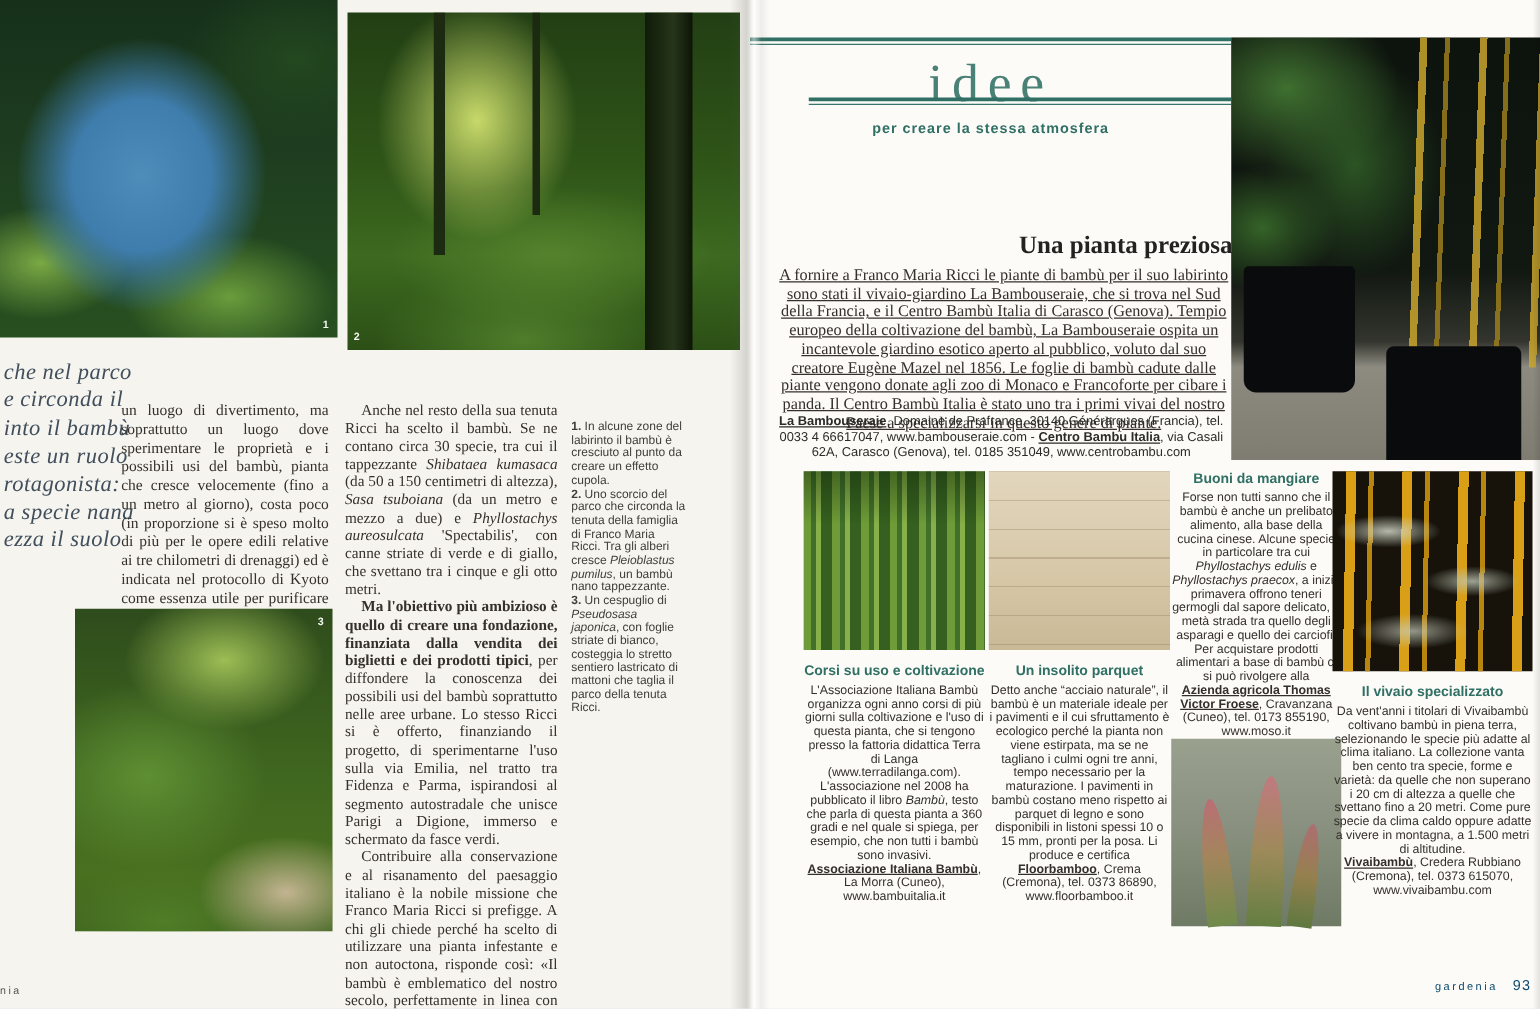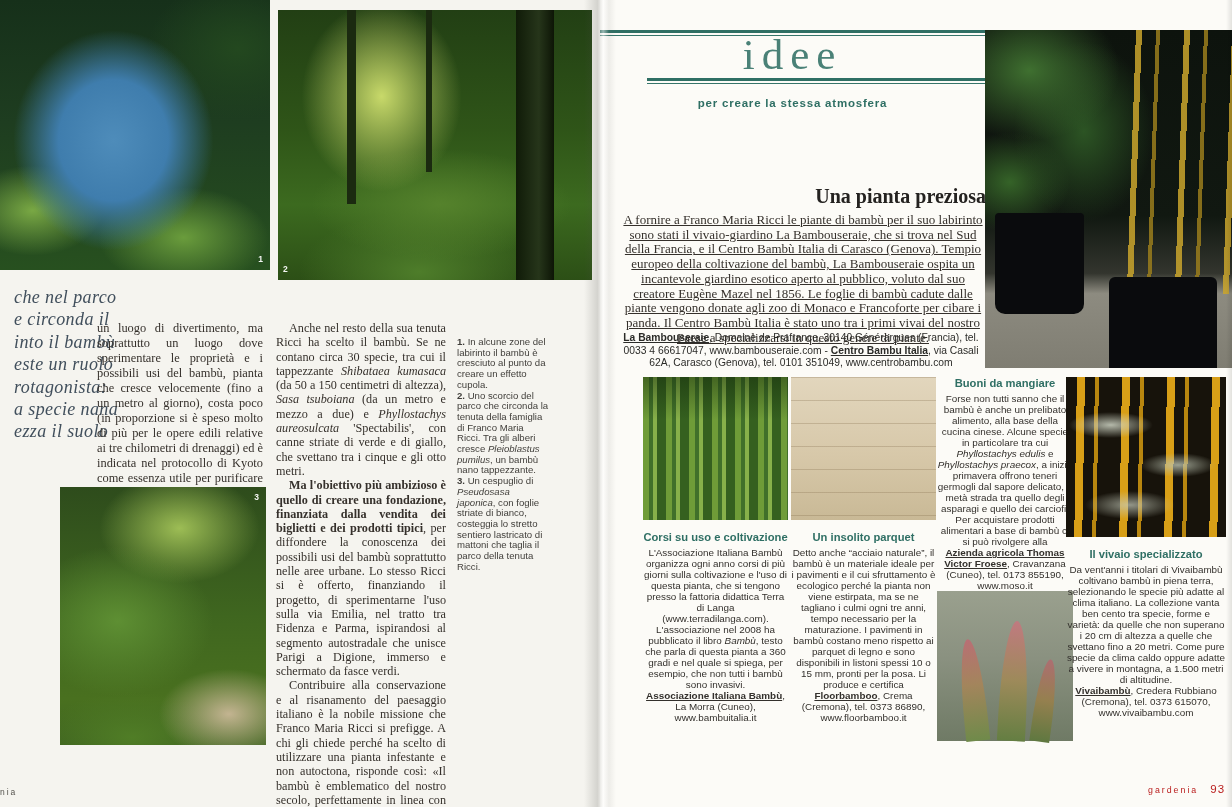--- a/index.html
+++ b/index.html
@@ -6,21 +6,21 @@
   .spread{position:relative;width:1232px;height:807px;overflow:hidden;
           font-family:"Liberation Sans","DejaVu Sans",sans-serif;}
   .page{position:absolute;top:0;height:807px;}
   .page.left{left:0;width:600px;background:#f5f4ef;}
   .page.right{left:600px;width:632px;background:#fcfbf7;}
   .gutter{position:absolute;left:584px;top:0;width:32px;height:807px;z-index:5;pointer-events:none;
     background:linear-gradient(90deg,rgba(80,80,75,0) 0%,rgba(80,80,75,0.20) 42%,rgba(255,255,255,0.5) 60%,rgba(110,110,105,0.10) 78%,rgba(110,110,105,0) 100%);}
   .right-edge{position:absolute;right:0;top:0;width:6px;height:807px;z-index:6;
     background:linear-gradient(90deg,rgba(0,0,0,0) 0%,rgba(0,0,0,0.10) 100%);}
 
-  .serif{font-family:"Liberation Serif","DejaVu Serif",serif;}
+  .serif{font-family:"Liberation Serif","DejaVu Serif",serif;margin-top:13px;}
 
   .photo{position:absolute;overflow:hidden;}
   .badge{position:absolute;color:#fff;font:bold 8.5px "Liberation Sans",sans-serif;opacity:.95;z-index:3;}
 
   
   .photo1{left:0;top:10;width:270px;height:270px;
     background:
       radial-gradient(ellipse 100px 110px at 42% 52%, #4e8cba 0%, #3f7dad 55%, rgba(63,125,173,0) 100%),
       radial-gradient(ellipse 70px 45px at 12% 78%, #79a844 0%, rgba(121,168,68,0) 100%),
       radial-gradient(ellipse 85px 50px at 68% 88%, #6a9c3c 0%, rgba(106,156,60,0) 100%),
@@ -38,21 +38,21 @@
   .trunk.t3{right:12%;top:0;width:38px;height:100%;background:linear-gradient(90deg,#101b08,#26351a 60%,#0d1506);}
   .photo3{left:60px;top:487px;width:206px;height:258px;
     background:
       radial-gradient(ellipse 95px 75px at 28% 52%, #5e8f33 0%, rgba(94,143,51,0) 100%),
       radial-gradient(ellipse 70px 45px at 82% 88%, #c3b491 0%, rgba(195,180,145,0) 100%),
       radial-gradient(ellipse 80px 55px at 58% 16%, #9dbd55 0%, rgba(157,189,85,0) 100%),
       radial-gradient(ellipse 90px 45px at 35% 97%, #507d26 0%, rgba(80,125,38,0) 100%),
       linear-gradient(180deg,#2e4c1c 0%,#3f661f 50%,#49701f 82%,#3f6420 100%);}
 
   
-  .pullquote{position:absolute;left:14px;top:286px;width:92px;text-align:right;
+  .pullquote{position:absolute;left:3px;top:286px;width:92px;text-align:right;
     font-family:"Liberation Serif","DejaVu Serif",serif;font-style:italic;
     font-size:18px;line-height:22.4px;color:#414f5c;letter-spacing:.4px;white-space:nowrap;overflow:visible;}
   .lcol{position:absolute;text-align:justify;font-family:"Liberation Serif","DejaVu Serif",serif;
     font-size:12.4px;line-height:15px;color:#35302b;}
   .lcol p{margin:0;text-indent:13px;}
   .lcol p.noindent{text-indent:0;}
   .col1{left:97px;top:321px;width:166px;}
   .col2{left:276px;top:321px;width:170px;line-height:14.3px;font-size:12.2px;}
   .captions{position:absolute;left:457px;top:337px;width:92px;font-size:9.6px;line-height:10.7px;color:#403e3a;}
   .captions p{margin:0;}
@@ -121,21 +121,21 @@
   .cphotoD{width:124px;height:160px;margin:0 auto 8px auto;
     background:
       radial-gradient(ellipse 42px 13px at 28% 30%, rgba(208,214,198,0.85) 0%, rgba(208,214,198,0) 100%),
       radial-gradient(ellipse 38px 12px at 70% 55%, rgba(190,198,180,0.8) 0%, rgba(190,198,180,0) 100%),
       radial-gradient(ellipse 45px 14px at 40% 80%, rgba(200,206,190,0.7) 0%, rgba(200,206,190,0) 100%),
       repeating-linear-gradient(91deg, transparent 0 11px, #d89f17 11px 19px, transparent 19px 29px, #b8860f 29px 33px, transparent 33px 45px),
       #17130b;}
 
   
   .footer-left{position:absolute;left:0;top:787px;font-size:8.5px;letter-spacing:2px;color:#55534e;}
-  .footer-right{position:absolute;left:1148px;top:779px;color:#b91c1c;white-space:nowrap;}
+  .footer-right{position:absolute;left:1148px;top:779px;color:#0c4a6e;white-space:nowrap;}
   .footer-right .brand{font-size:8.8px;letter-spacing:2px;}
   .footer-right .pg{font-size:11.5px;margin-left:12px;letter-spacing:1px;}
 </style>
 </head>
 <body>
 
 <div class="spread">
 
   <div class="page left">
 
@@ -191,21 +191,21 @@
   <div class="kicker-sub">per creare la stessa atmosfera</div>
 
   <div class="photo photoTR">
     <span class="culms"></span>
     <span class="pot p1"></span>
     <span class="pot p2"></span>
   </div>
 
   <div class="article-title">Una pianta preziosa</div>
   <div class="article-body">A fornire a Franco Maria Ricci le piante di bambù per il suo labirinto sono stati il vivaio-giardino La Bambouseraie, che si trova nel Sud della Francia, e il Centro Bambù Italia di Carasco (Genova). Tempio europeo della coltivazione del bambù, La Bambouseraie ospita un incantevole giardino esotico aperto al pubblico, voluto dal suo creatore Eugène Mazel nel 1856. Le foglie di bambù cadute dalle piante vengono donate agli zoo di Monaco e Francoforte per cibare i panda. Il Centro Bambù Italia è stato uno tra i primi vivai del nostro Paese a specializzarsi in questo genere di piante.</div>
-  <div class="article-address"><span class="seg-bu">La Bambouseraie</span><span>, Domaine de Prafrance, 30140 Générargues (Francia), tel. 0033 4 66617047, www.bambouseraie.com - </span><span class="seg-bu">Centro Bambu Italia</span><span>, via Casali 62A, Carasco (Genova), tel. 0101 351049, www.centrobambu.com</span></div>
+  <div class="article-address"><span class="seg-bu">La Bambouseraie</span><span>, Domaine de Prafrance, 30140 Générargues (Francia), tel. 0033 4 66617047, www.bambouseraie.com - </span><span class="seg-bu">Centro Bambu Italia</span><span>, via Casali 62A, Carasco (Genova), tel. 0185 351049, www.centrobambu.com</span></div>
 
   <div class="infocol colA">
     <div class="cphoto cphotoA"></div>
     <h3>Corsi su uso e coltivazione</h3>
     <p class="body"><span>L'Associazione Italiana Bambù organizza ogni anno corsi di più giorni sulla coltivazione e l'uso di questa pianta, che si tengono presso la fattoria didattica Terra di Langa (www.terradilanga.com). L'associazione nel 2008 ha pubblicato il libro </span><span class="seg-i">Bambù</span><span>, testo che parla di questa pianta a 360 gradi e nel quale si spiega, per esempio, che non tutti i bambù sono invasivi.</span></p>
     <p class="contact"><span class="seg-bu">Associazione Italiana Bambù</span><span>, La Morra (Cuneo), www.bambuitalia.it</span></p>
   </div>
 
   <div class="infocol colB">
     <div class="cphoto cphotoB"></div>

